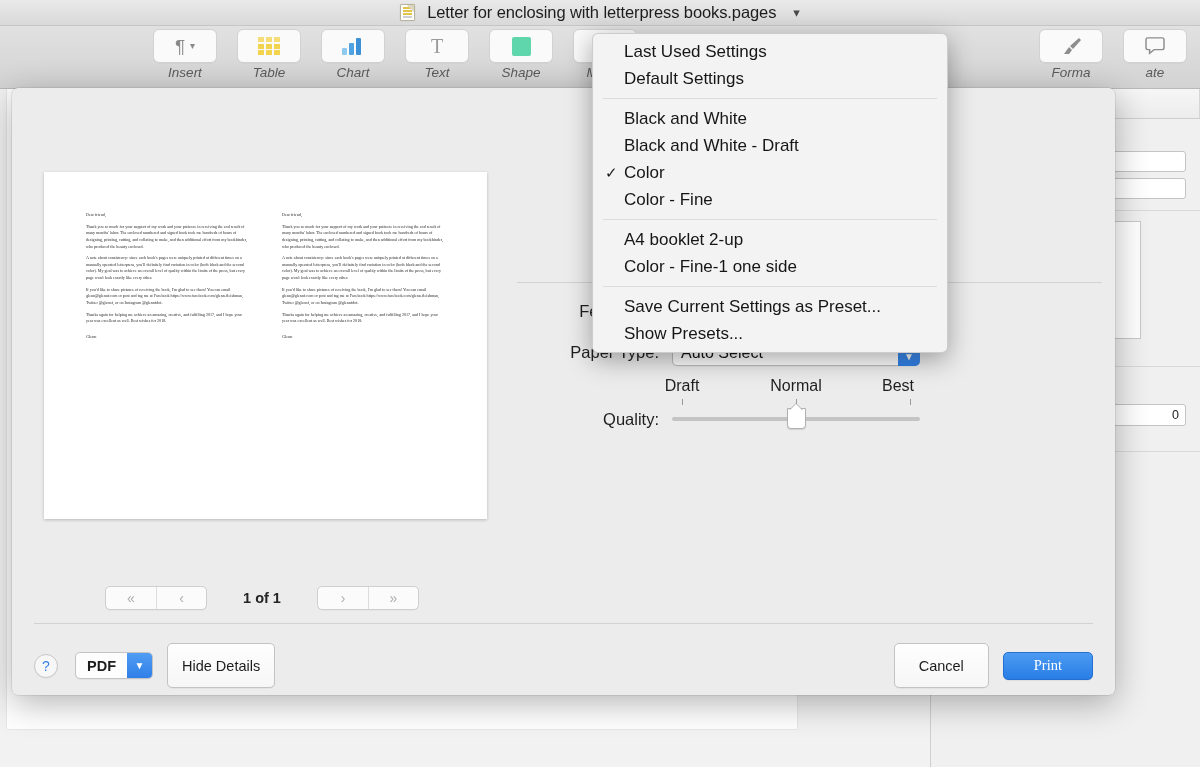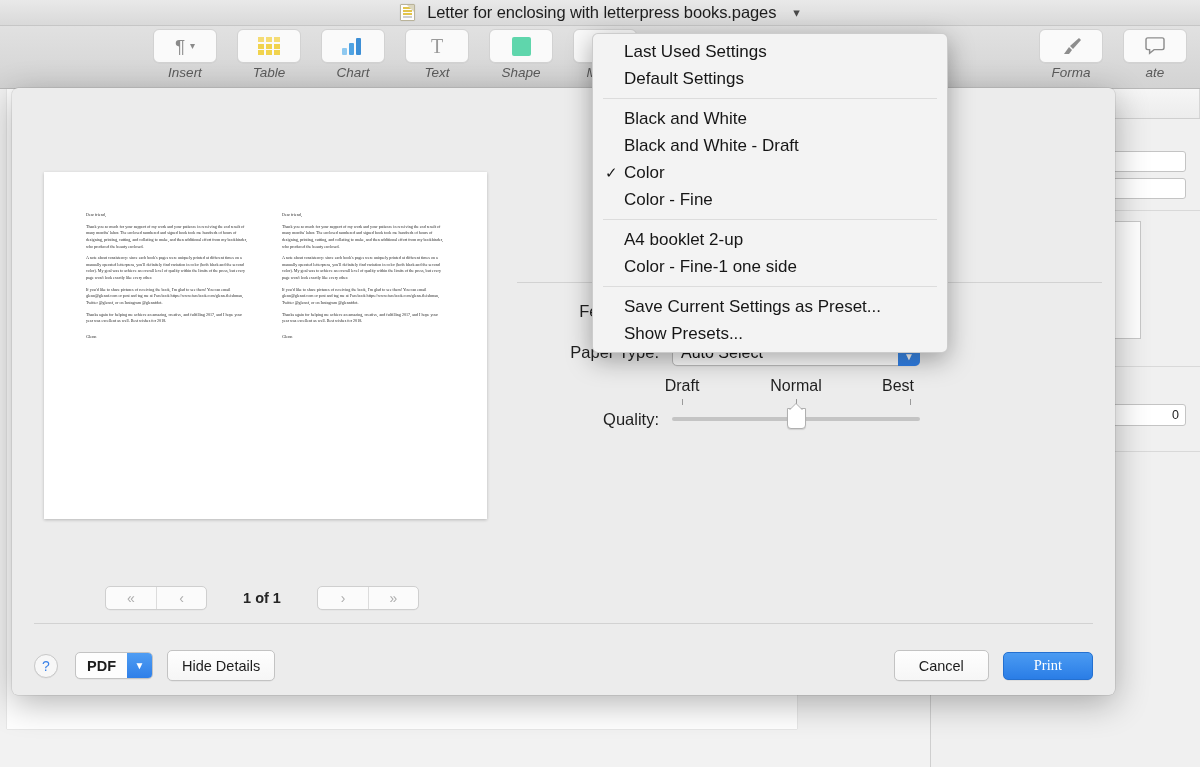--- a/index.html
+++ b/index.html
@@ -196,21 +196,21 @@
     margin-left: 17px; height: 27px; display: flex; align-items: stretch;
     border: 1px solid #c3c3c3; border-radius: 5px; overflow: hidden; background: #fdfdfd;
     box-shadow: 0 0.5px 0.5px rgba(0,0,0,0.07);
   }
   .pdf-btn .lbl { display: flex; align-items: center; padding: 0 11px; font-size: 14.5px; color: #1d1d1d; font-weight: bold; }
   .pdf-btn .arr {
     width: 25px; background: linear-gradient(#4f9df3, #2f7fe8);
     display: flex; align-items: center; justify-content: center; color: #fff; font-size: 10px;
   }
   .plain-btn {
-    height: 31px; padding: 0 14px; border: 1px solid #c3c3c3; border-radius: 5px;
+    height: 45px; padding: 0 14px; border: 1px solid #c3c3c3; border-radius: 5px;
     background: linear-gradient(#fefefe, #f6f6f6);
     display: flex; align-items: center; font-size: 14.5px; color: #1d1d1d;
     box-shadow: 0 0.5px 0.5px rgba(0,0,0,0.07);
   }
   .btn-hide { margin-left: 14px; }
   .footer-right { margin-left: auto; display: flex; gap: 14px; align-items: center; }
   .btn-print {
     height: 28px; padding: 0 30px; border-radius: 5px;
     background: linear-gradient(#4b9bf2, #2a7de6); border: 1px solid #2470d0;
     color: #ffffff; font-size: 14.5px; display: flex; align-items: center;

